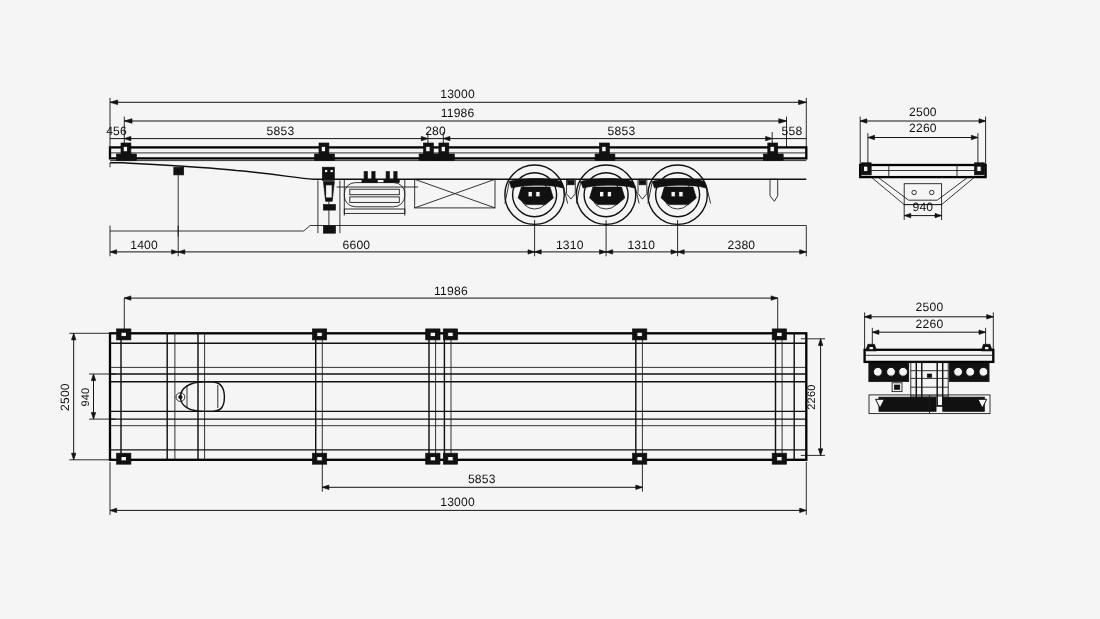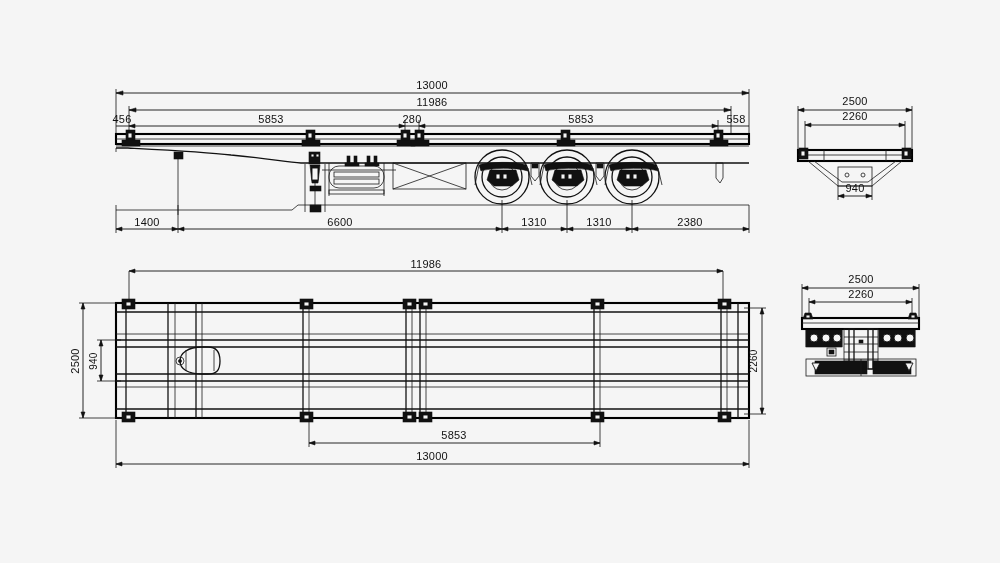--- a/index.html
+++ b/index.html
@@ -3,21 +3,21 @@
 <meta charset="utf-8">
 <style>
   html,body{margin:0;padding:0;}
   body{
     width:1000px;height:563px;
     background:#f5f5f5;
     font-family:"Liberation Sans", sans-serif;
     overflow:hidden;
     position:relative;
   }
-  #stage{position:absolute;left:16px;top:0;width:840px;height:563px;}
+  #stage{position:absolute;left:0;top:0;width:840px;height:563px;}
   svg{display:block;}
   .dimtxt{
     font-family:"Liberation Sans", sans-serif;
     font-size:11px;
     fill:#111;
     text-anchor:middle;
     dominant-baseline:alphabetic;
     letter-spacing:0.2px;
   }
   .dimtxt.sm{font-size:10px;}

